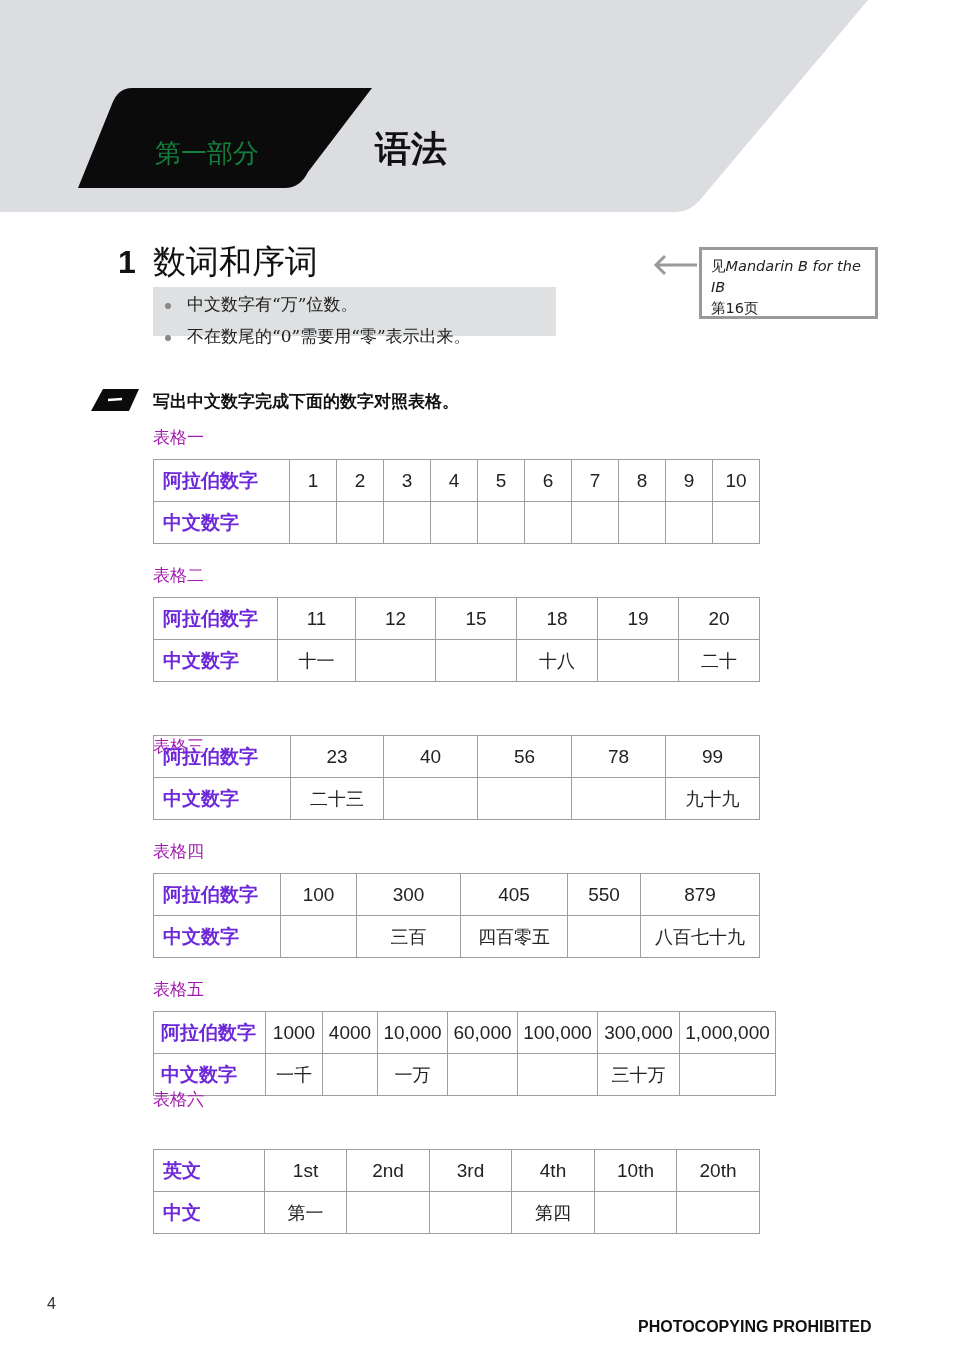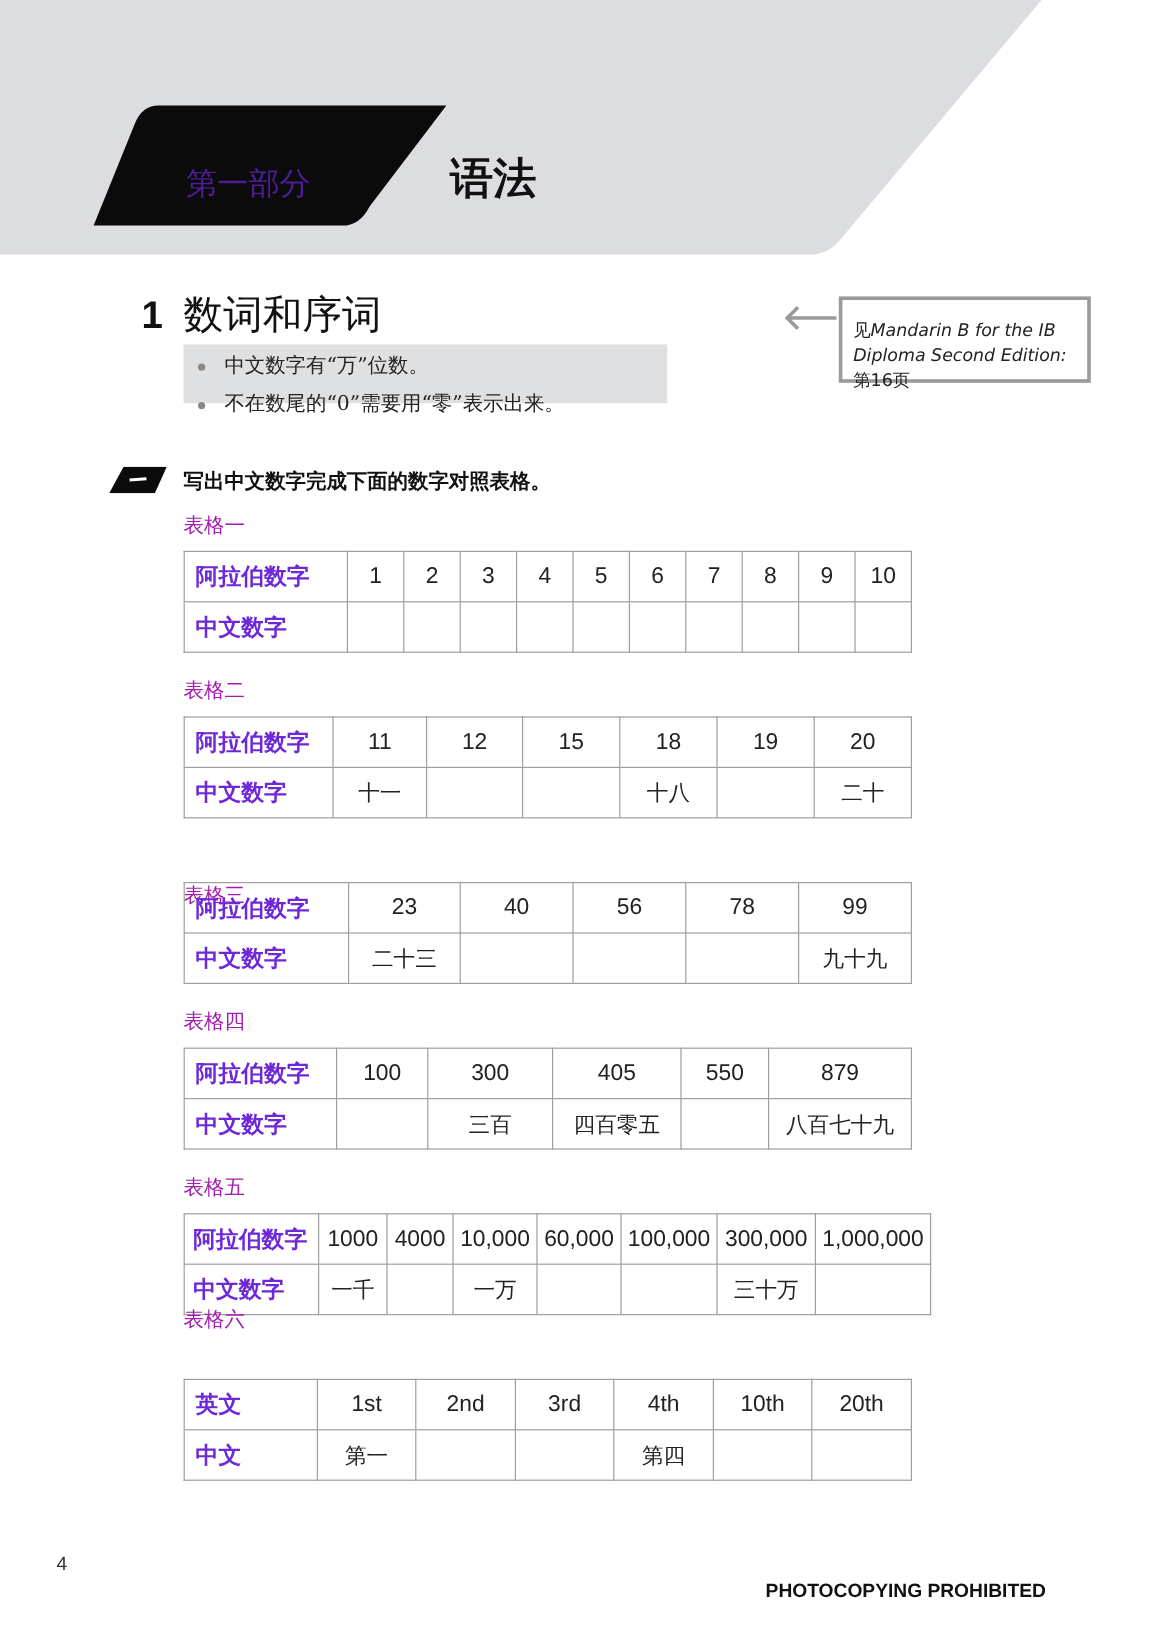--- a/index.html
+++ b/index.html
@@ -6,21 +6,21 @@
   body {
     width: 960px; height: 1365px; position: relative; overflow: hidden;
     background: #ffffff; color: #111;
     font-family: "DejaVu Sans", sans-serif;
   }
   .banner {
     position: absolute; left: 0; top: 0; width: 960px; height: 213px;
   }
   .part-label {
     position: absolute; left: 155px; top: 136px;
-    color: #4c1d95; font-size: 26px; letter-spacing: 0px;
+    color: #15803d; font-size: 26px; letter-spacing: 0px;
     font-family: "DejaVu Sans", sans-serif;
   }
   .part-title {
     position: absolute; left: 375px; top: 125px;
     font-size: 36px; color: #111; font-weight: bold;
     font-family: "DejaVu Sans", sans-serif;
   }
   .section-num {
     position: absolute; left: 118px; top: 244px;
     font-size: 32px; font-weight: bold;
@@ -39,23 +39,23 @@
     font-family: "DejaVu Serif", serif; color: #222;
   }
   .note .bullet {
     display: inline-block; width: 6px; height: 6px; border-radius: 50%;
     background: #888; margin-right: 16px; vertical-align: middle;
   }
   .ref-arrow {
     position: absolute; left: 652px; top: 252px; width: 46px; height: 26px;
   }
   .ref-box {
-    position: absolute; left: 699px; top: 247px; width: 210px; height: 72px;
+    position: absolute; left: 699px; top: 247px; width: 179px; height: 72px;
     border: 3px solid #9a9a9a; background: #fff;
-    padding: 16px 0 0 9px; box-sizing: border-box;
+    padding: 6px 0 0 9px; box-sizing: border-box;
     font-size: 14.5px; line-height: 21px; color: #222;
     font-family: "DejaVu Sans", sans-serif;
   }
   .ref-box i { font-style: italic; }
   .ex-marker {
     position: absolute; left: 91px; top: 389px; width: 48px; height: 22px;
   }
   .ex-instruction {
     position: absolute; left: 153px; top: 390px; font-size: 17px; font-weight: bold;
     font-family: "DejaVu Serif", serif;
@@ -111,21 +111,20 @@
     <span class="bullet"></span><span>不在数尾的“0”需要用“零”表示出来。</span>
   </div>
 </div>
 
 <svg class="ref-arrow" viewBox="0 0 46 26" width="46" height="26">
   <line x1="4" y1="13" x2="45" y2="13" stroke="#9a9a9a" stroke-width="3"></line>
   <polyline points="13,4 4,13 13,22" fill="none" stroke="#9a9a9a" stroke-width="3"></polyline>
 </svg>
 <div class="ref-box">
   <div><span>见</span><i>Mandarin B for the IB</i></div>
-  <div><i>Diploma Second Edition:</i></div>
   <div>第16页</div>
 </div>
 
 <svg class="ex-marker" viewBox="0 0 48 22" width="48" height="22">
   <path d="M12 0 L48 0 L38 22 L0 22 Z" fill="#0b0b0c"></path>
   <line x1="17" y1="11" x2="31" y2="10" stroke="#fff" stroke-width="2.5"></line>
 </svg>
 <div class="ex-instruction">写出中文数字完成下面的数字对照表格。</div>
 
 <div class="table-caption" style="top:426px;">表格一</div>

